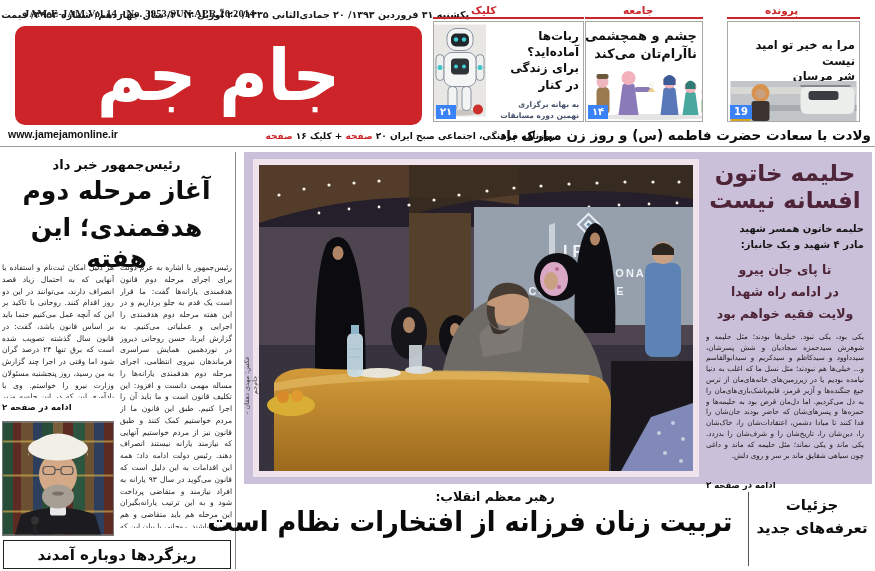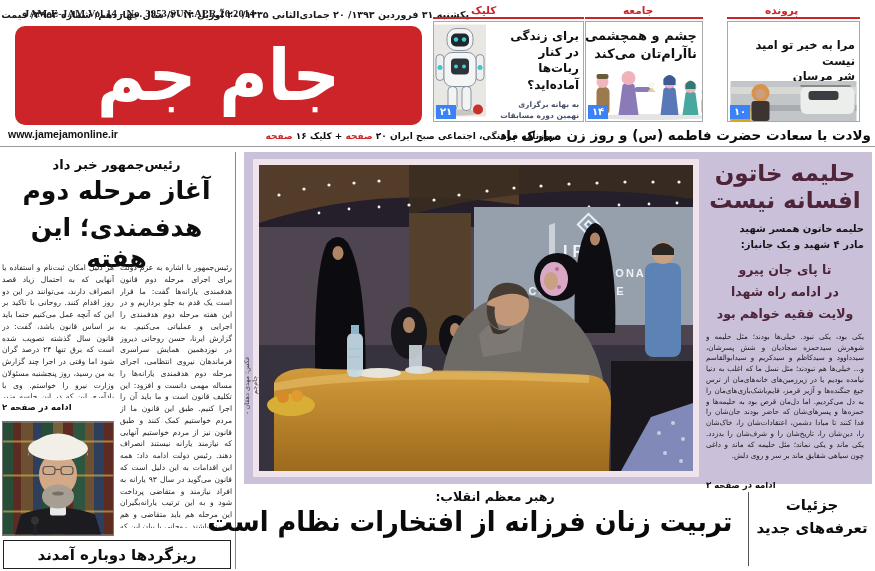--- a/index.html
+++ b/index.html
@@ -87,22 +87,22 @@
     <span class="red">صفحه</span>
   </div>
   <div class="abs occasion">ولادت با سعادت حضرت فاطمه (س) و روز زن مبارک باد</div>
   <div class="abs page-rule"></div>
 
   <div class="abs promo p-click">
     <div class="promo-label">کلیک</div>
     <div class="promo-box">
       <div style="position:absolute;right:4px;top:6px;width:82px;">
         <div class="promo-title">
+          <div>ربات‌ها آماده‌اید؟</div>
           <div>برای زندگی در کنار</div>
-          <div>ربات‌ها آماده‌اید؟</div>
         </div>
         <div class="promo-sub" style="margin-top:6px;">به بهانه برگزاری نهمین دوره مسابقات ربوکاپ آزاد ایران</div>
       </div>
       <svg style="position:absolute;left:0;top:0;" width="52" height="97" viewBox="0 0 52 92">
         <rect width="52" height="92" fill="#e9e7e3"></rect>
         <ellipse cx="26" cy="88" rx="20" ry="3" fill="#c9c5c0"></ellipse>
         <rect x="14" y="62" width="9" height="24" rx="4" fill="#f2f4f4" stroke="#8a94a0" stroke-width="1"></rect>
         <rect x="28" y="62" width="9" height="24" rx="4" fill="#f2f4f4" stroke="#8a94a0" stroke-width="1"></rect>
         <circle cx="44" cy="85" r="5" fill="#cc2e2a"></circle>
         <rect x="2" y="30" width="8" height="26" rx="4" fill="#eef0f0" stroke="#8a94a0" stroke-width="1"></rect>
@@ -171,21 +171,21 @@
         <rect y="6" width="126" height="7" fill="#d8d8d4"></rect>
         <rect y="24" width="126" height="6" fill="#a8acb0"></rect>
         <rect x="70" y="6" width="54" height="27" rx="6" fill="#eceeec"></rect>
         <rect x="78" y="10" width="30" height="9" rx="3" fill="#3a3e42"></rect>
         <rect x="70" y="4" width="50" height="2" fill="#888"></rect>
         <circle cx="30" cy="12" r="9" fill="#d8924e"></circle>
         <circle cx="30" cy="13" r="5" fill="#c8a080"></circle>
         <rect x="21" y="20" width="18" height="20" rx="3" fill="#3c3430"></rect>
         <rect x="0" y="26" width="20" height="14" fill="#d8a41e"></rect>
       </svg>
-      <div class="promo-badge">۱۰</div>
+      <div class="promo-badge">19</div>
     </div>
   </div>
 
   <div class="abs lead-kicker">رئیس‌جمهور خبر داد</div>
   <div class="abs lead-h1">آغاز مرحله دوم</div>
   <div class="abs lead-h2">هدفمندی؛ این هفته</div>
   <div class="abs bodytext lead-col-r">رئیس‌جمهور با اشاره به عزم دولت برای اجرای مرحله دوم قانون هدفمندی یارانه‌ها گفت: ما قرار است یک قدم به جلو برداریم و در این هفته مرحله دوم هدفمندی را اجرایی و عملیاتی می‌کنیم. به گزارش ایرنا، حسن روحانی دیروز در نوزدهمین همایش سراسری فرماندهان نیروی انتظامی، اجرای مرحله دوم هدفمندی یارانه‌ها را مساله مهمی دانست و افزود: این تکلیف قانون است و ما باید آن را اجرا کنیم. طبق این قانون ما از مردم خواستیم کمک کنند و طبق قانون نیز از مردم خواستیم آنهایی که نیازمند یارانه نیستند انصراف دهند. رئیس دولت ادامه داد: همه این اقدامات به این دلیل است که قانون می‌گوید در سال ۹۳ یارانه به افراد نیازمند و متقاضی پرداخت شود و به این ترتیب یارانه‌بگیران این مرحله هم باید متقاضی و هم نیازمند باشند. روحانی با بیان این که قانون این موضوع را تکلیف کرده است، گفت: ما نیز بر مبنای آن عمل می‌کنیم. وی با اظهار امیدواری به این که مردم بر اساس مسئولیت شرعی و ملی خود عمل کنند، یادآور شد: البته در مهلت اعلام‌شده که جمعه‌شب تمام شده است، شنبه و یکشنبه (دیروز و امروز) نیز افرادی که به</div>
   <div class="abs bodytext lead-col-l">هر دلیل امکان ثبت‌نام و استفاده یا آنهایی که به احتمال زیاد قصد انصراف دارند، می‌توانند در این دو روز اقدام کنند. روحانی با تاکید بر این که آنچه عمل می‌کنیم حتما باید بر اساس قانون باشد، گفت: در قانون سال گذشته تصویب شده است که برق تنها ۲۴ درصد گران شود اما وقتی در اجرا چند گزارش به من رسید، روز پنجشنبه مسئولان وزارت نیرو را خواستم. وی با یادآوری این که در این جلسه وزیر کشور و دیگر وزیران نیز حضور داشتند، گفت: متوجه شدم آنها تفسیر دیگری از این مصوبه داشته‌اند؛ می‌دانم که شرکت نفت مشکلات و بدهی‌های بسیار دارد.</div>
   <div class="abs lead-cont">ادامه در صفحه ۲</div>
 

